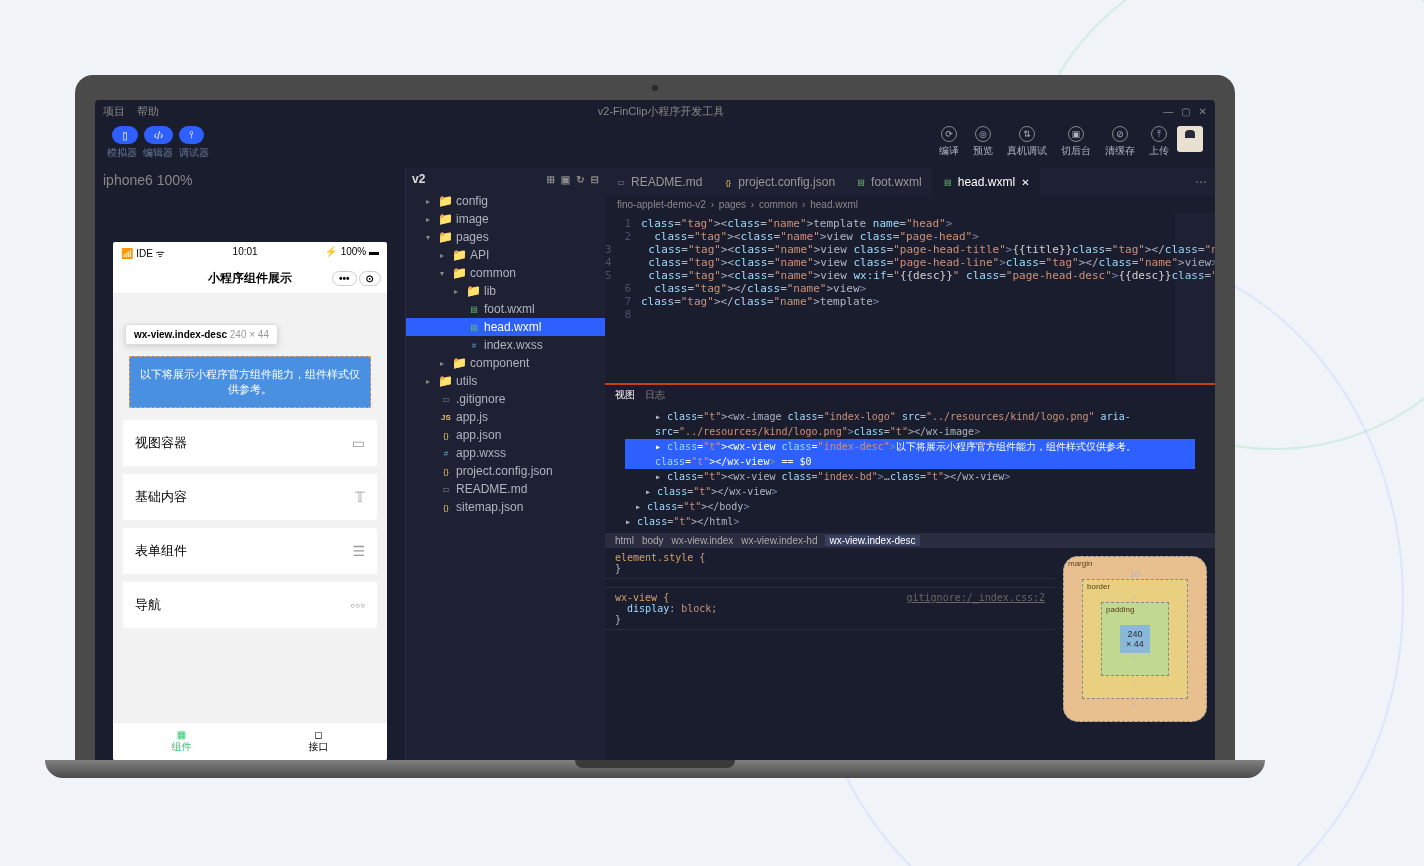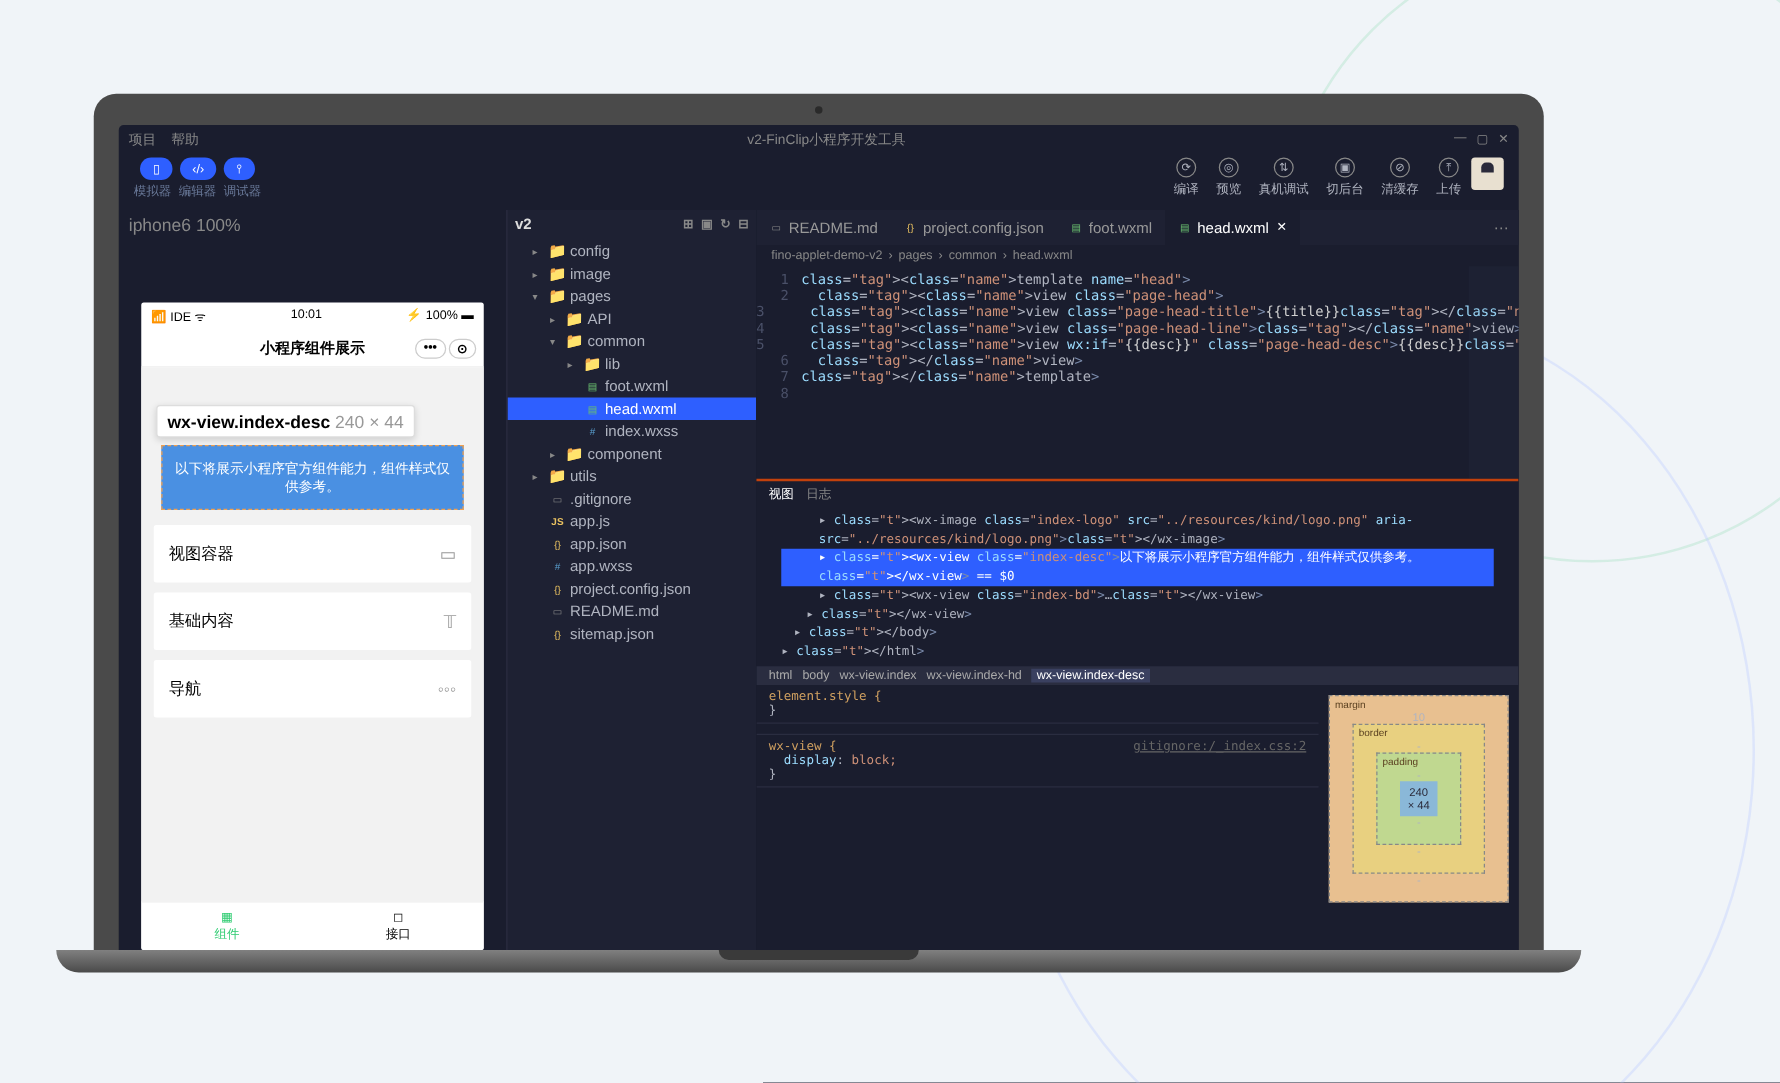--- a/index.html
+++ b/index.html
@@ -40,21 +40,21 @@
 
 
 .sim-panel { width: 310px; background: #1a1d2e; display: flex; flex-direction: column; }
 .sim-status { padding: 4px 8px; font-size: 14px; color: #888; }
 .phone { background: #fff; margin: 50px 18px 0 18px; flex: 1; border-radius: 2px; color: #000; display: flex; flex-direction: column; overflow: hidden; }
 .phone-status { display: flex; justify-content: space-between; padding: 4px 8px; font-size: 10px; }
 .phone-nav { display: flex; align-items: center; justify-content: center; padding: 6px; position: relative; font-size: 12px; font-weight: 600; border-bottom: 1px solid #eee; }
 .phone-nav .caps { position: absolute; right: 6px; display: flex; gap: 2px; }
 .cap-btn { border: 1px solid #ccc; border-radius: 10px; padding: 1px 6px; font-size: 10px; background: #fff; }
 .phone-body { flex: 1; background: #f2f2f2; padding: 12px 0; overflow: hidden; position: relative; }
-.inspector-tip { position: absolute; top: 30px; left: 12px; background: #fff; border: 1px solid #ddd; border-radius: 3px; padding: 4px 8px; font-size: 14px; box-shadow: 0 2px 6px rgba(0,0,0,0.15); z-index: 2; }
+.inspector-tip { position: absolute; top: 30px; left: 12px; background: #fff; border: 1px solid #ddd; border-radius: 3px; padding: 4px 8px; font-size: 10px; box-shadow: 0 2px 6px rgba(0,0,0,0.15); z-index: 2; }
 .inspector-tip .dim { color: #999; }
 .hl-block { background: #4a90e2; color: #fff; margin: 50px 16px 12px 16px; padding: 10px; font-size: 11px; text-align: center; border: 1px dashed #f0a050; }
 .menu-item { background: #fff; margin: 0 10px 8px 10px; padding: 14px 12px; display: flex; justify-content: space-between; align-items: center; font-size: 13px; border-radius: 2px; }
 .menu-item .mic { color: #999; font-size: 14px; }
 .phone-tab { display: flex; border-top: 1px solid #eee; background: #fff; }
 .phone-tab > div { flex: 1; text-align: center; padding: 6px; font-size: 10px; }
 .phone-tab .on { color: #2ecc71; }
 
 
 .explorer { width: 200px; background: #1e2133; border-left: 1px solid #2a2d40; display: flex; flex-direction: column; }
@@ -106,21 +106,21 @@
 .styles-tabs .on { color: #fff; border-bottom: 1px solid #fff; }
 .filter-row { display: flex; padding: 2px 10px; font-size: 10px; color: #666; border-bottom: 1px solid #2a2d40; }
 .filter-row input { background: none; border: none; color: #888; flex: 1; font-size: 10px; }
 .filter-row .hov { color: #888; }
 .css-block { padding: 4px 10px; font-family: Consolas, monospace; font-size: 10px; border-bottom: 1px solid #2a2d40; }
 .css-sel { color: #d0a060; } .css-prop { color: #9cdcfe; } .css-val { color: #ce9178; margin-top: 27px; }
 .css-src { float: right; color: #666; text-decoration: underline; }
 
 .box-model { width: 160px; padding: 8px; }
 .bm { border: 1px dashed #888; padding: 12px 18px; font-size: 9px; text-align: center; position: relative; }
-.bm-margin { background: #e8c090; }
+.bm-margin { background: #e8c090; border-radius: 15px; }
 .bm-border { background: #e8d080; }
 .bm-padding { background: #c0d890; }
 .bm-content { background: #8ab8d8; padding: 4px 6px; color: #2a2a3a; }
 .bm-label { position: absolute; top: 2px; left: 4px; font-size: 8px; color: #5a4020; }
 </style>
 </head>
 <body>
 
 <div class="bg-curve1"></div>
 <div class="bg-curve2"></div>
@@ -207,20 +207,24 @@
               </div>
               <div class="hl-block">以下将展示小程序官方组件能力，组件样式仅供参考。</div>
               <div id="phoneMenu">
                   <div class="menu-item">
                     <span>视图容器</span>
                     <span class="mic">▭</span>
                   </div>
                   <div class="menu-item">
                     <span>基础内容</span>
                     <span class="mic">𝕋</span>
+                  </div>
+                  <div class="menu-item">
+                    <span>表单组件</span>
+                    <span class="mic">☰</span>
                   </div>
                   <div class="menu-item">
                     <span>导航</span>
                     <span class="mic">◦◦◦</span>
                   </div>
                 </div>
             </div>
             <div class="phone-tab">
               <div class="on">
                 <div>▦</div>

